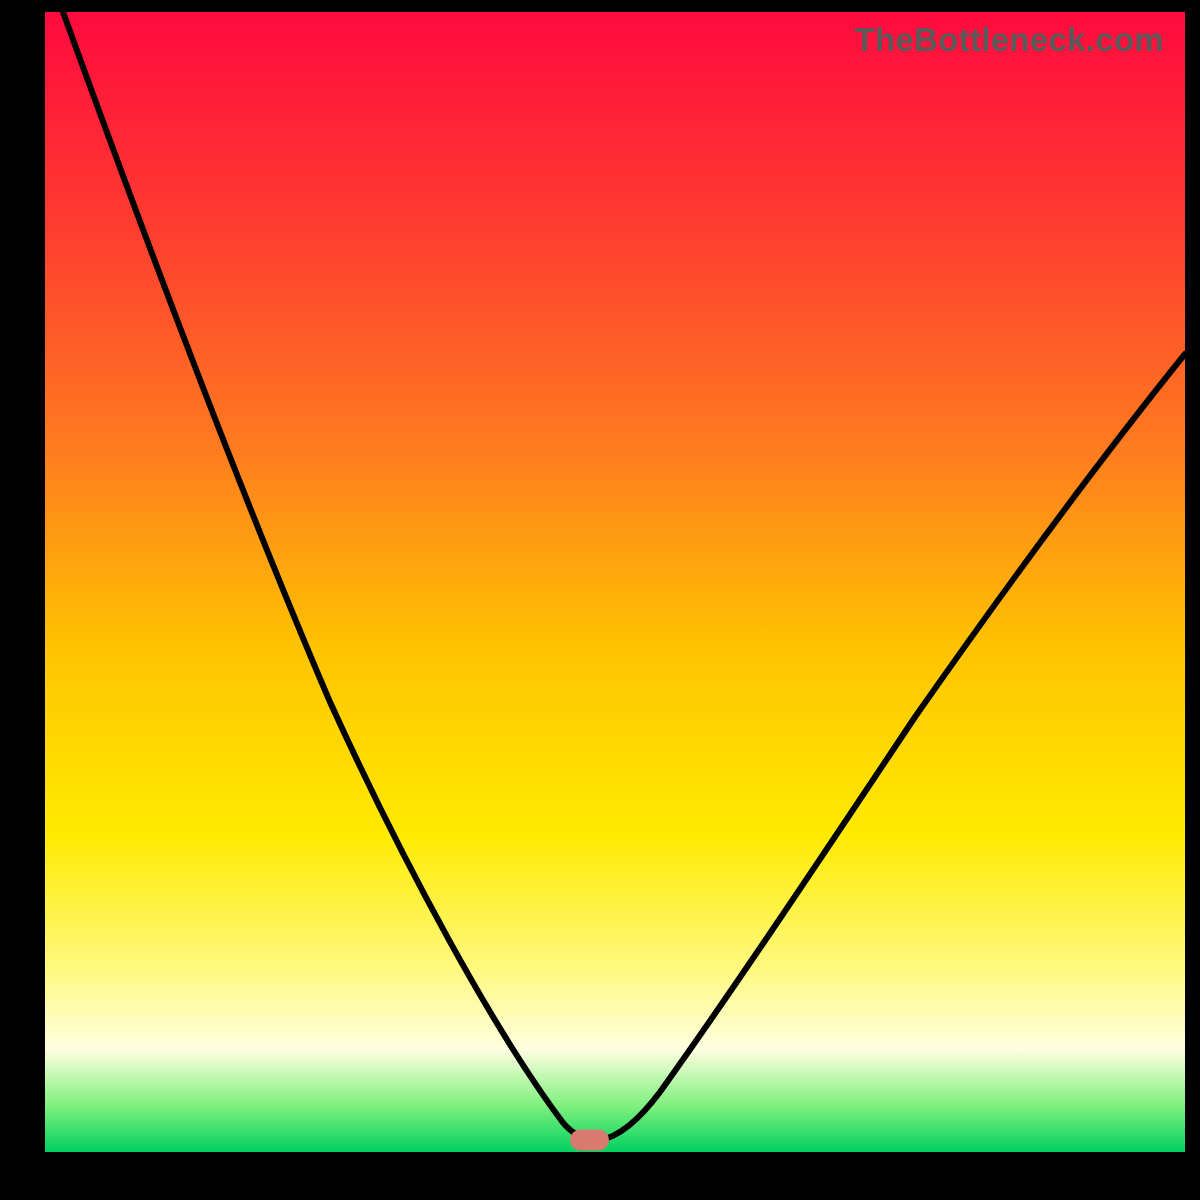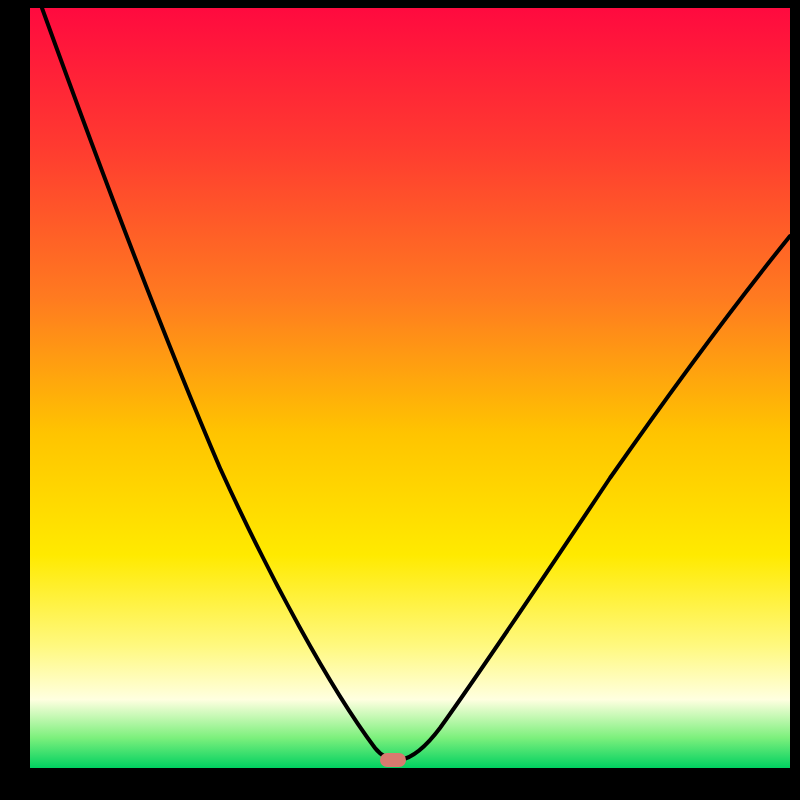--- a/index.html
+++ b/index.html
@@ -59,20 +59,21 @@
     height: 14px;
     border-radius: 8px;
     background: #d87a6f;
   }
 </style>
 </head>
 <body>
 
 <div class="frame">
   <div class="plot-area">
+    <div class="watermark">TheBottleneck.com</div>
 
     <svg class="curve" viewBox="0 0 760 760" preserveAspectRatio="none">
 
       <path d="M 12 0
                C 70 160, 130 320, 190 460
                C 240 570, 300 680, 345 740
                C 352 749, 360 752, 370 752
                C 382 750, 395 740, 410 720
                C 460 650, 520 560, 580 470
                C 650 370, 710 290, 760 228" fill="none" stroke="#000" stroke-width="4" stroke-linecap="round" stroke-linejoin="round"></path>

